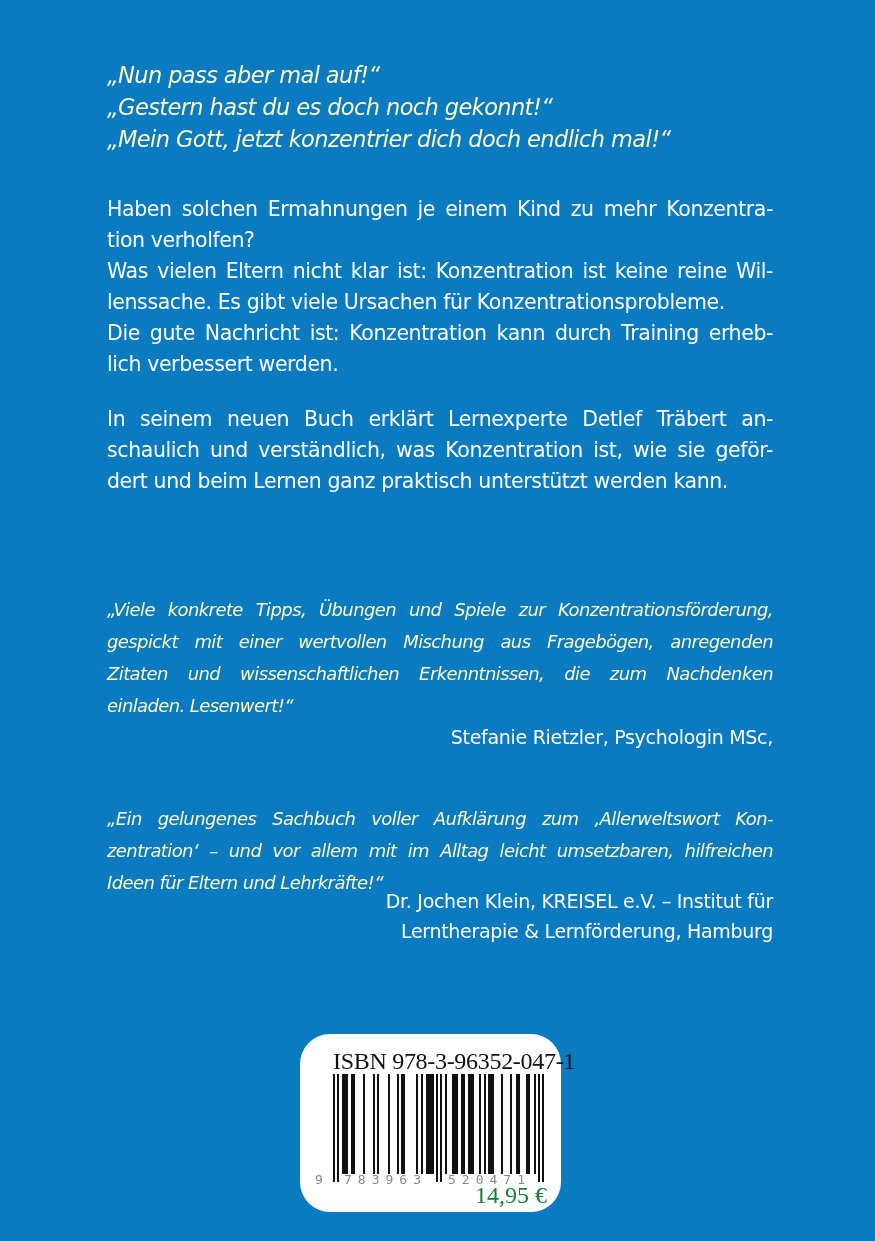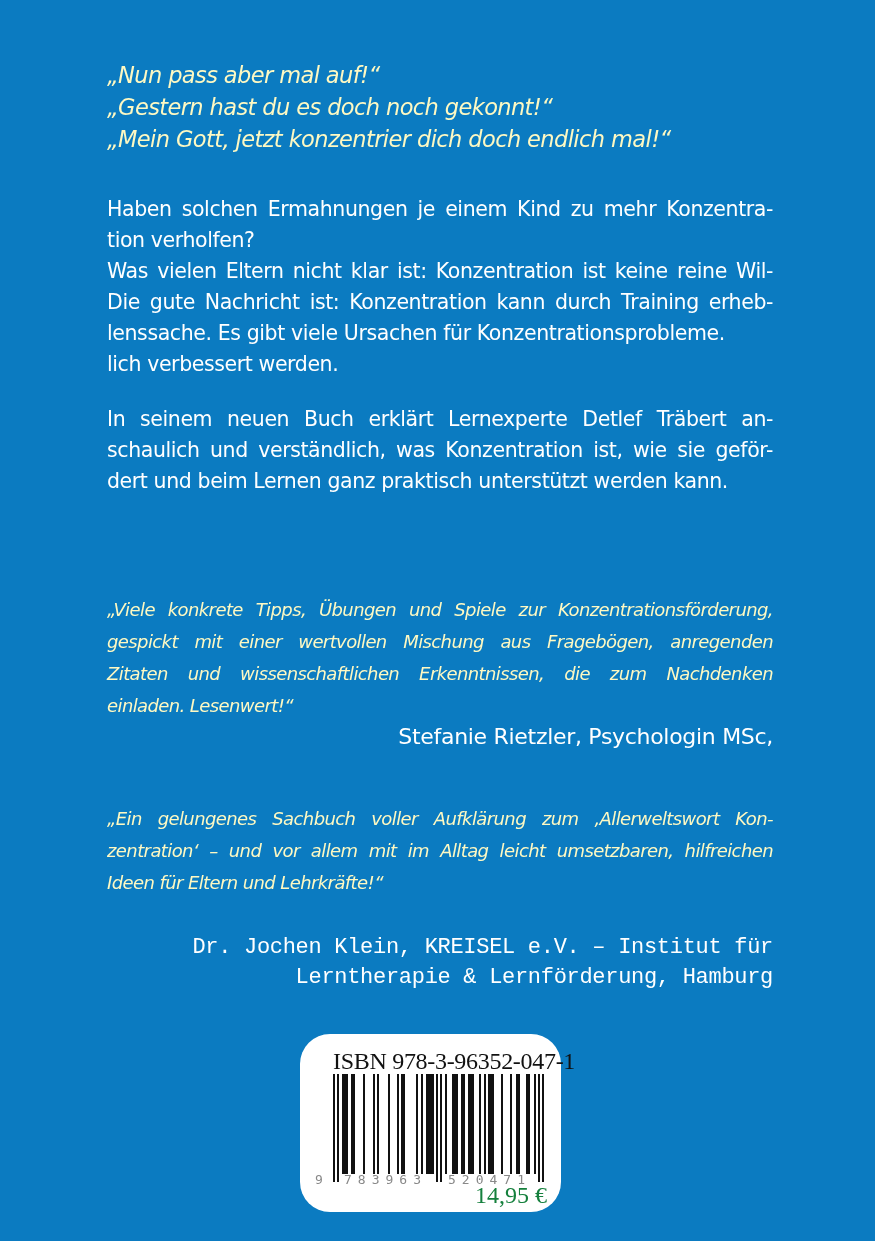--- a/index.html
+++ b/index.html
@@ -21,21 +21,21 @@
     font-size:20.5px; line-height:31px; letter-spacing:-0.4px;
     text-align:justify; margin:0;
   }
   .para .ln { display:block; white-space:nowrap; }
   .just { text-align:justify; text-align-last:justify; display:block; }
   .quote {
     font-style:italic; font-size:18px; line-height:32px; letter-spacing:-0.6px;
   }
   .quote .ln { display:block; white-space:nowrap; }
   .attr {
-    text-align:right; font-size:22px; line-height:30px; letter-spacing:-0.3px;
+    text-align:right; font-size:19px; line-height:30px; letter-spacing:-0.3px;
   }
   .attr .ln { display:block; white-space:nowrap; }
   #barcode-box {
     position:absolute; left:300px; top:1034px; width:261px; height:178px;
     background:#ffffff;
     border-radius:30px;
   }
   #isbn-text {
     position:absolute; left:33px; top:14px;
     font-family:"Liberation Serif", serif; font-size:24px; color:#111;
@@ -60,22 +60,22 @@
 <div class="block" style="top:59px;">
   <p class="q-line yellow">„Nun pass aber mal auf!“</p>
   <p class="q-line yellow">„Gestern hast du es doch noch gekonnt!“</p>
   <p class="q-line yellow">„Mein Gott, jetzt konzentrier dich doch endlich mal!“</p>
 </div>
 
 <div class="block para white" style="top:194px;">
   <span class="ln just">Haben solchen Ermahnungen je einem Kind zu mehr Konzentra-</span>
   <span class="ln">tion verholfen?</span>
   <span class="ln just">Was vielen Eltern nicht klar ist: Konzentration ist keine reine Wil-</span>
+  <span class="ln">lenssache. Es gibt viele Ursachen für Konzentrationsprobleme.</span>
   <span class="ln just">Die gute Nachricht ist: Konzentration kann durch Training erheb-</span>
-  <span class="ln">lenssache. Es gibt viele Ursachen für Konzentrationsprobleme.</span>
   <span class="ln">lich verbessert werden.</span>
 </div>
 
 <div class="block para white" style="top:404px;">
   <span class="ln just">In seinem neuen Buch erklärt Lernexperte Detlef Träbert an-</span>
   <span class="ln just">schaulich und verständlich, was Konzentration ist, wie sie geför-</span>
   <span class="ln">dert und beim Lernen ganz praktisch unterstützt werden kann.</span>
 </div>
 
 <div class="block quote yellow" style="top:594px;">
@@ -86,21 +86,21 @@
 </div>
 <div class="block attr white" style="top:722px;">
   <span class="ln">Stefanie Rietzler, Psychologin MSc,</span>
 </div>
 
 <div class="block quote yellow" style="top:803px;">
   <span class="ln just">„Ein gelungenes Sachbuch voller Aufklärung zum ‚Allerweltswort Kon-</span>
   <span class="ln just">zentration‘ – und vor allem mit im Alltag leicht umsetzbaren, hilfreichen</span>
   <span class="ln">Ideen für Eltern und Lehrkräfte!“</span>
 </div>
-<div class="block attr white" style="top:933px;font-family:Liberation Mono, monospace;">
+<div class="block attr white" style="top:886px;">
   <span class="ln">Dr. Jochen Klein, KREISEL e.V. – Institut für</span>
   <span class="ln">Lerntherapie &amp; Lernförderung, Hamburg</span>
 </div>
 
 <div id="barcode-box">
   <div id="isbn-text">ISBN 978-3-96352-047-1</div>
   <svg id="bars" viewBox="0 0 215 108" preserveAspectRatio="none">
     <g fill="#111">
       <rect x="0" y="0" width="2" height="108"></rect>
       <rect x="4" y="0" width="2" height="108"></rect>

